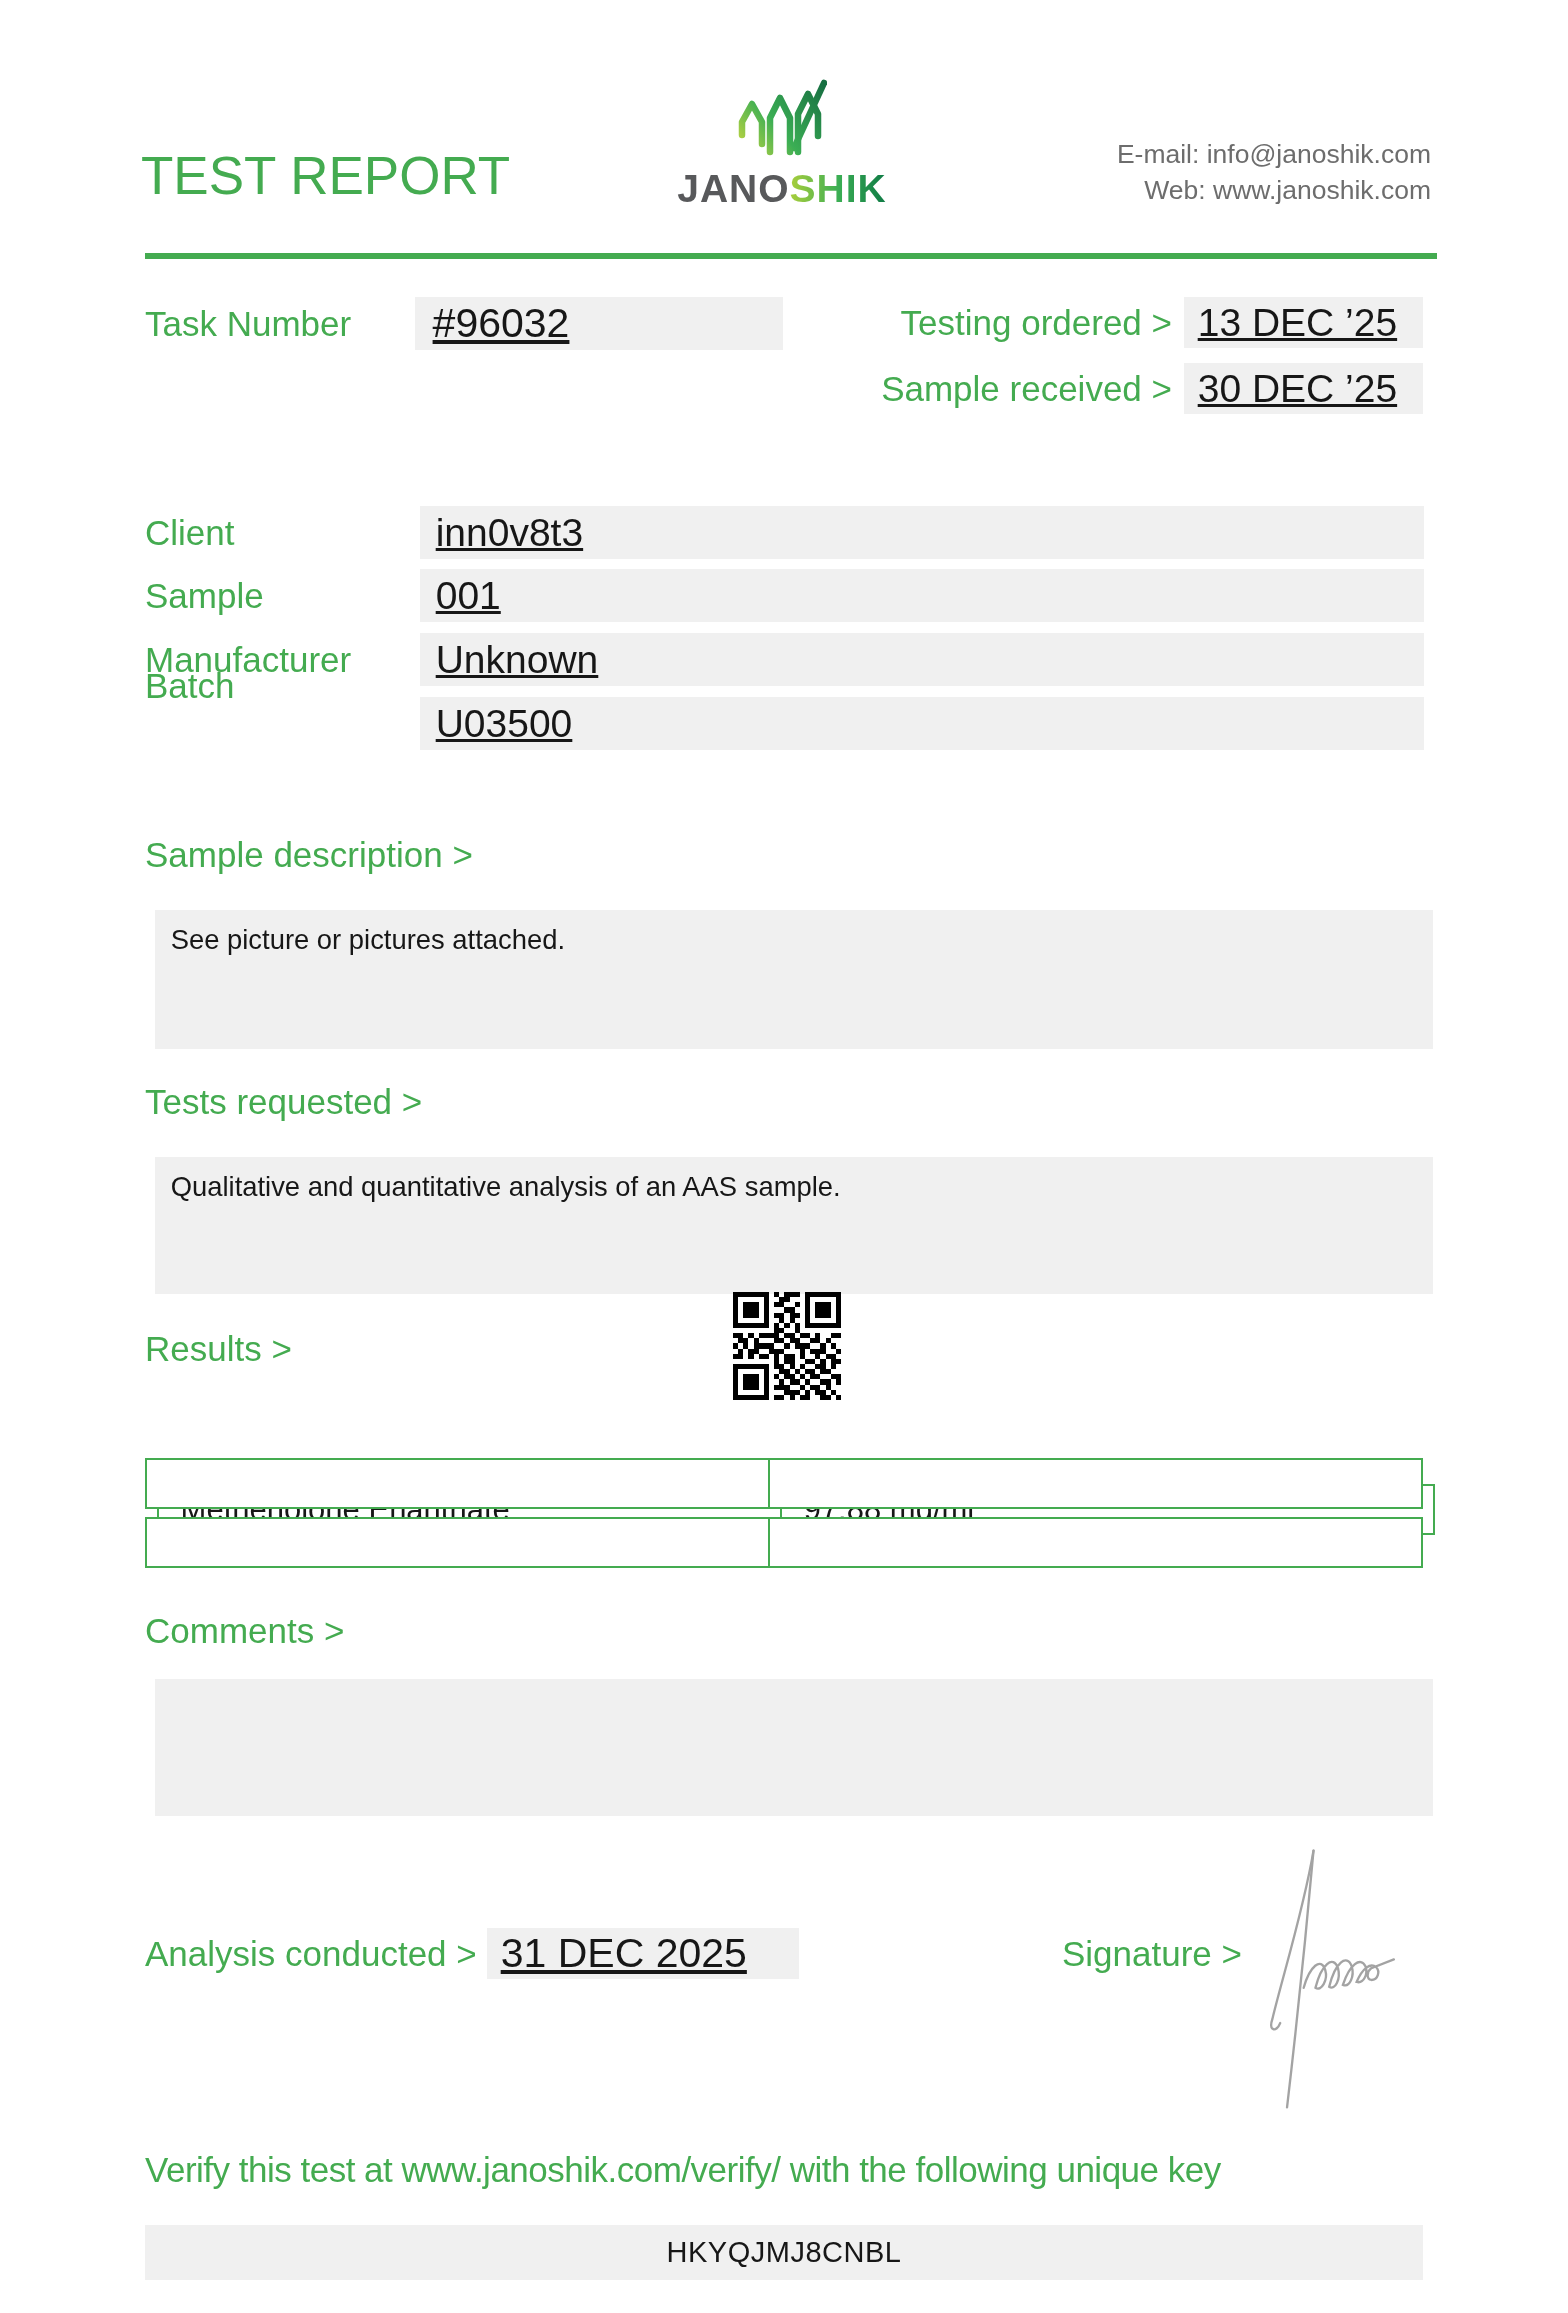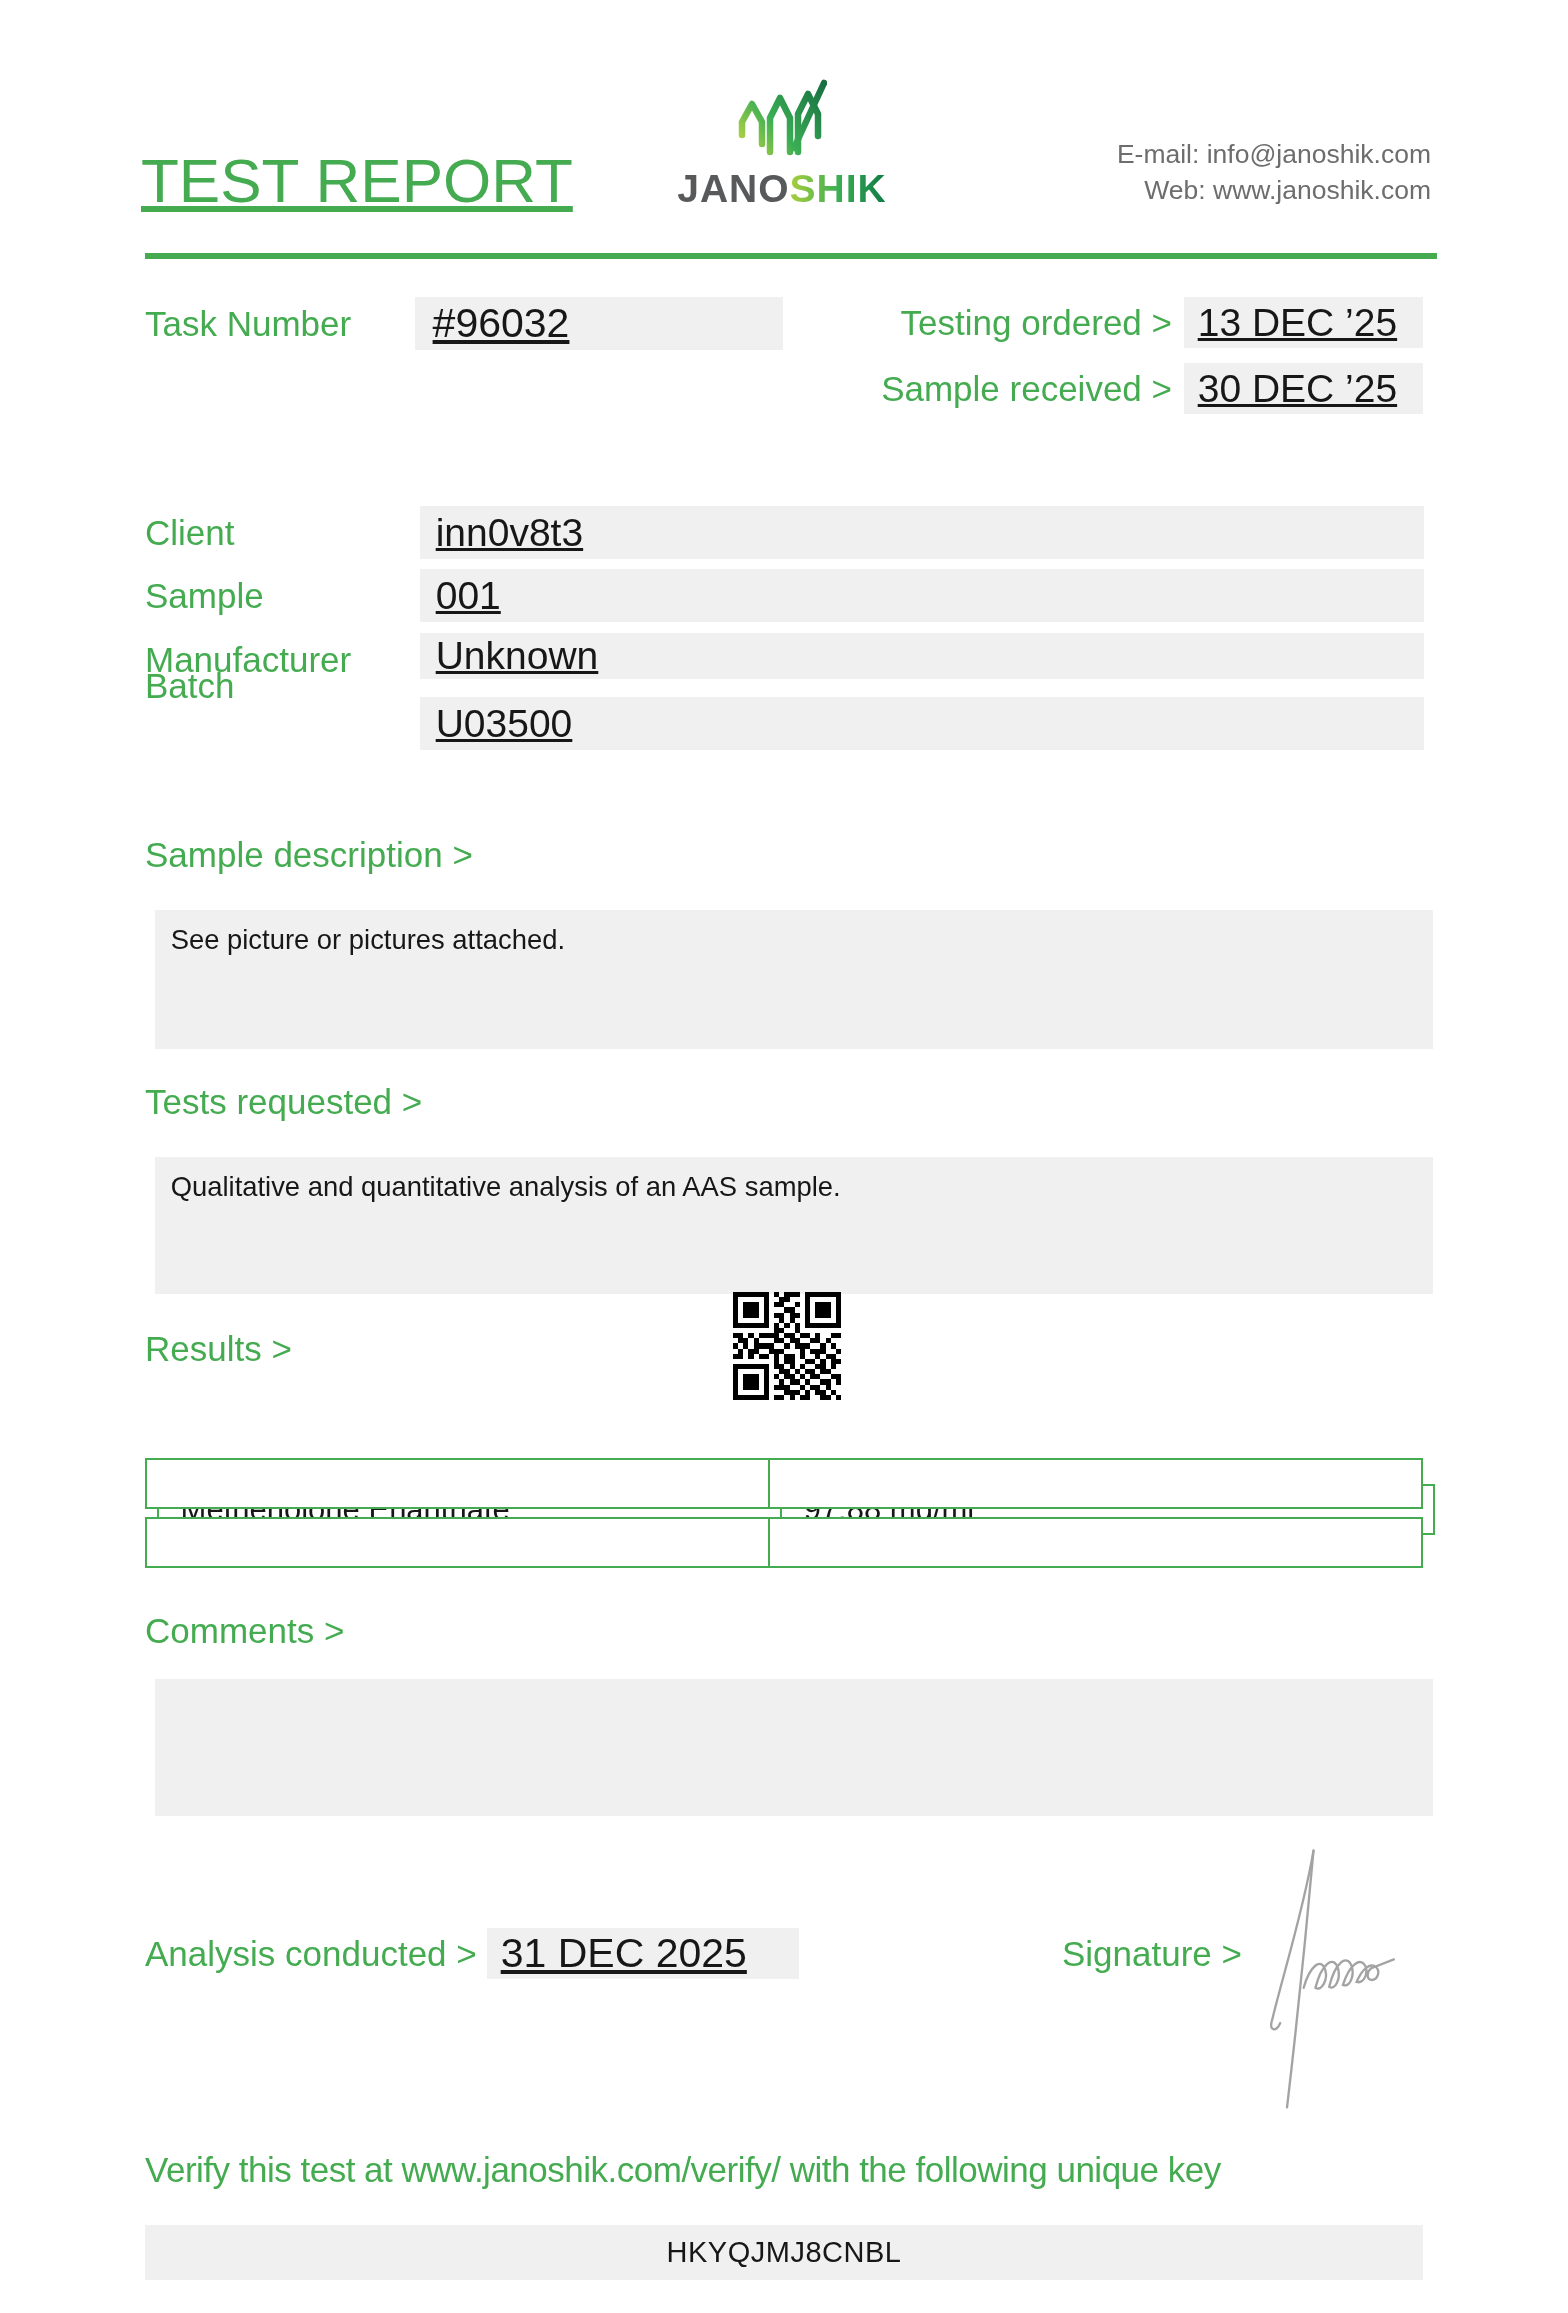--- a/index.html
+++ b/index.html
@@ -27,22 +27,22 @@
     position:absolute;background:var(--boxGray);font-size:27.4px;color:var(--textDark);
     padding:13.7px 15.7px;
     margin-left:10px;
   }
   .contact{
     position:absolute;right:137px;top:136px;text-align:right;
     color:var(--contactGray);font-size:26.5px;line-height:36px;white-space:nowrap;
   }
   .rule{position:absolute;left:145px;top:253px;width:1292px;height:5.9px;background:var(--green);}
   .title{
-    position:absolute;left:141px;top:145px;font-size:62px;color:var(--green);
-    letter-spacing:0px;white-space:nowrap;text-decoration:underline;
+    position:absolute;left:141px;top:145px;font-size:53px;color:var(--green);
+    letter-spacing:0px;white-space:nowrap;
   }
   .wordmark{
     position:absolute;left:676px;top:167px;width:212px;text-align:center;
     font-size:39px;font-weight:bold;letter-spacing:1px;white-space:nowrap;
   }
   .wordmark .jano{color:var(--janoGray);}
   .wordmark .shik{
     background:linear-gradient(90deg,#a8ce3c,#3bae54,#0f7a45);
     -webkit-background-clip:text;background-clip:text;color:transparent;
   }
@@ -114,21 +114,21 @@
   <div class="abs label" style="right:396px;top:363px;line-height:51px;text-align:right;">Sample received &gt;</div>
   <div class="valuebox" style="left:1184px;top:363px;width:239px;height:51px;padding-left:13.7px;">30 DEC ’25</div>
 
   <div class="abs label" style="left:145px;top:506px;line-height:53px;">Client</div>
   <div class="valuebox" style="left:420px;top:506px;width:1004px;height:53px;padding-left:15.7px;">inn0v8t3</div>
 
   <div class="abs label" style="left:145px;top:569px;line-height:53px;">Sample</div>
   <div class="valuebox" style="left:420px;top:569px;width:1004px;height:53px;padding-left:15.7px;">001</div>
 
   <div class="abs label" style="left:145px;top:633px;line-height:53px;">Manufacturer</div>
-  <div class="valuebox" style="left:420px;top:633px;width:1004px;height:46px;padding-left:15.7px;">Unknown</div>
+  <div class="valuebox" style="left:420px;top:633px;width:1004px;height:53px;padding-left:15.7px;">Unknown</div>
 
   <div class="abs label" style="left:145px;top:659px;line-height:53px;">Batch</div>
   <div class="valuebox" style="left:420px;top:697px;width:1004px;height:53px;padding-left:15.7px;">U03500</div>
 
   <div class="abs heading" style="left:145px;top:835px;">Sample description &gt;</div>
   <div class="bigbox" style="left:145px;top:910px;width:1278px;height:139px;">
     <span>See picture or pictures attached.</span>
   </div>
 
   <div class="abs heading" style="left:145px;top:1082px;">Tests requested &gt;</div>

